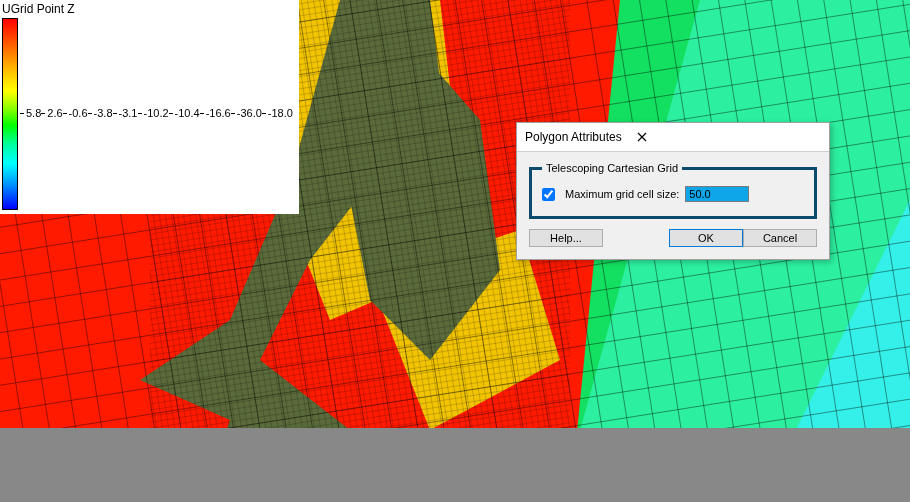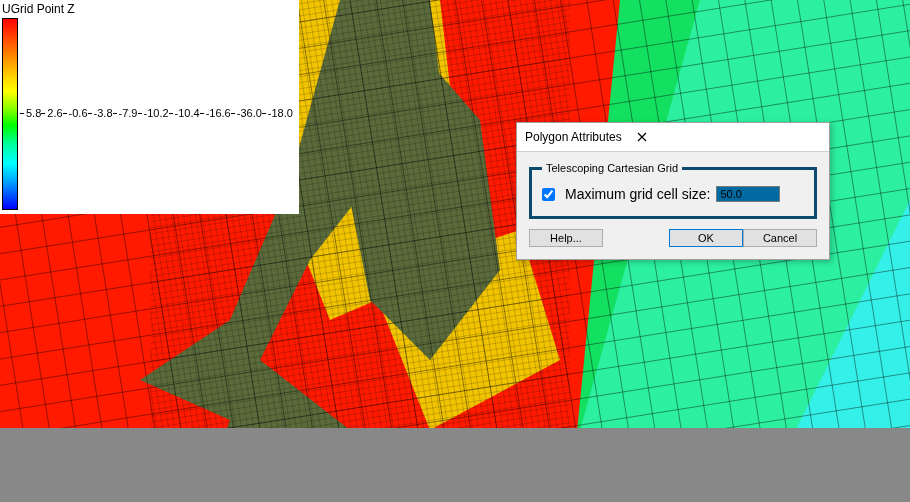--- a/index.html
+++ b/index.html
@@ -126,30 +126,30 @@
     display: flex;
     align-items: center;
     gap: 6px;
   }
   input[type="checkbox"] {
     margin: 0 4px 0 0;
     width: 13px;
     height: 13px;
   }
   .check-label {
-    font-size: 14px;
+    font-size: 11px;
     color: #000;
     flex: 0 0 auto;
   }
   input[type="text"] {
     width: 64px;
     font-size: 11px;
     padding: 1px 3px;
     border: 1px solid #7a7a7a;
-    background: #0369a1;
+    background: #0ea5e9;
     box-sizing: border-box;
   }
   .buttons {
     display: flex;
     gap: 0;
     justify-content: flex-start;
     padding-top: 2px;
   }
   button {
     font-size: 11px;
@@ -212,21 +212,21 @@
 
   <div class="legend">
     <div class="legend-title">UGrid Point Z</div>
     <div class="legend-body">
       <div class="legend-bar"></div>
       <div class="legend-labels">
         <span>5.8</span>
         <span>2.6</span>
         <span>-0.6</span>
         <span>-3.8</span>
-        <span>-7.9</span>
+        <span>-3.1</span>
         <span>-10.2</span>
         <span>-10.4</span>
         <span>-16.6</span>
         <span>-36.0</span>
         <span>-18.0</span>
       </div>
     </div>
   </div>
 
   <div class="dialog">

